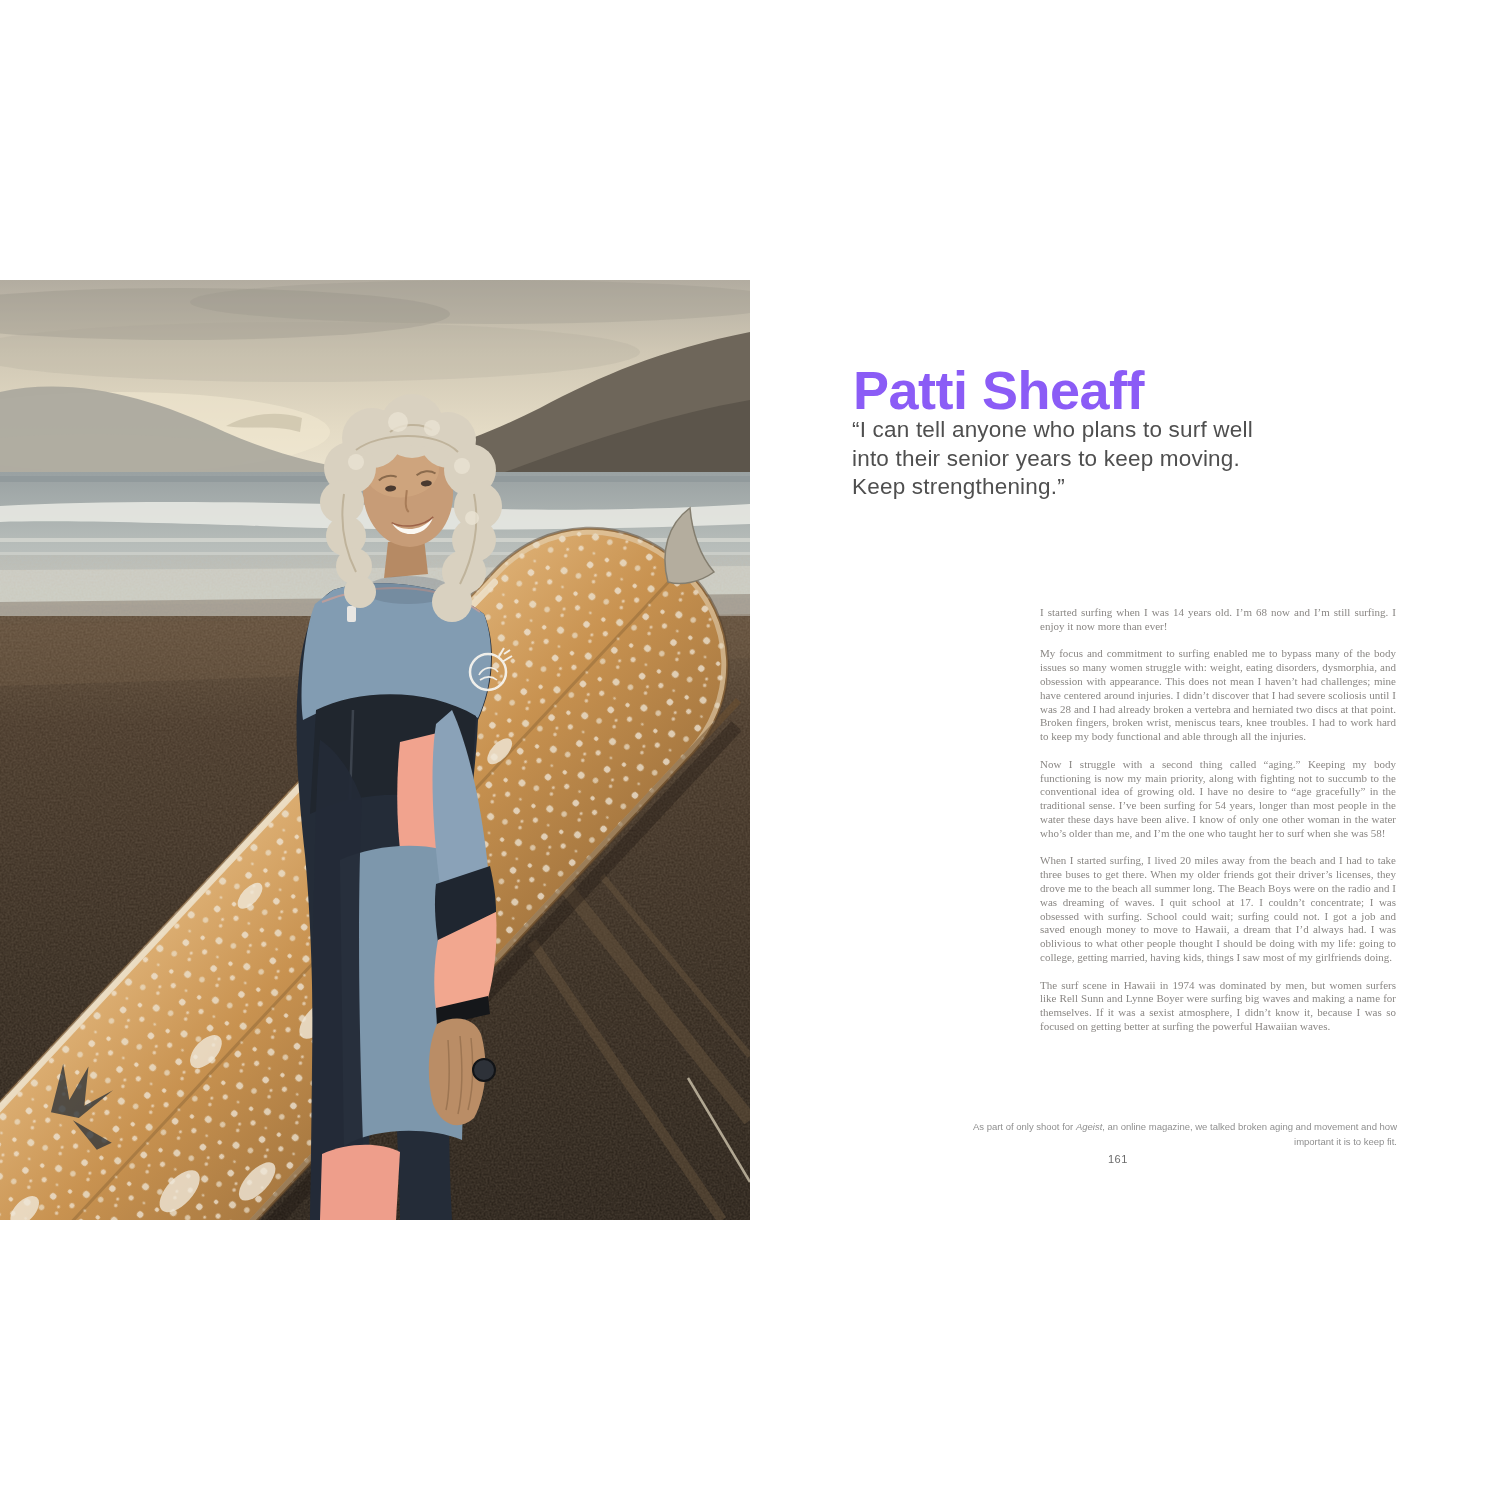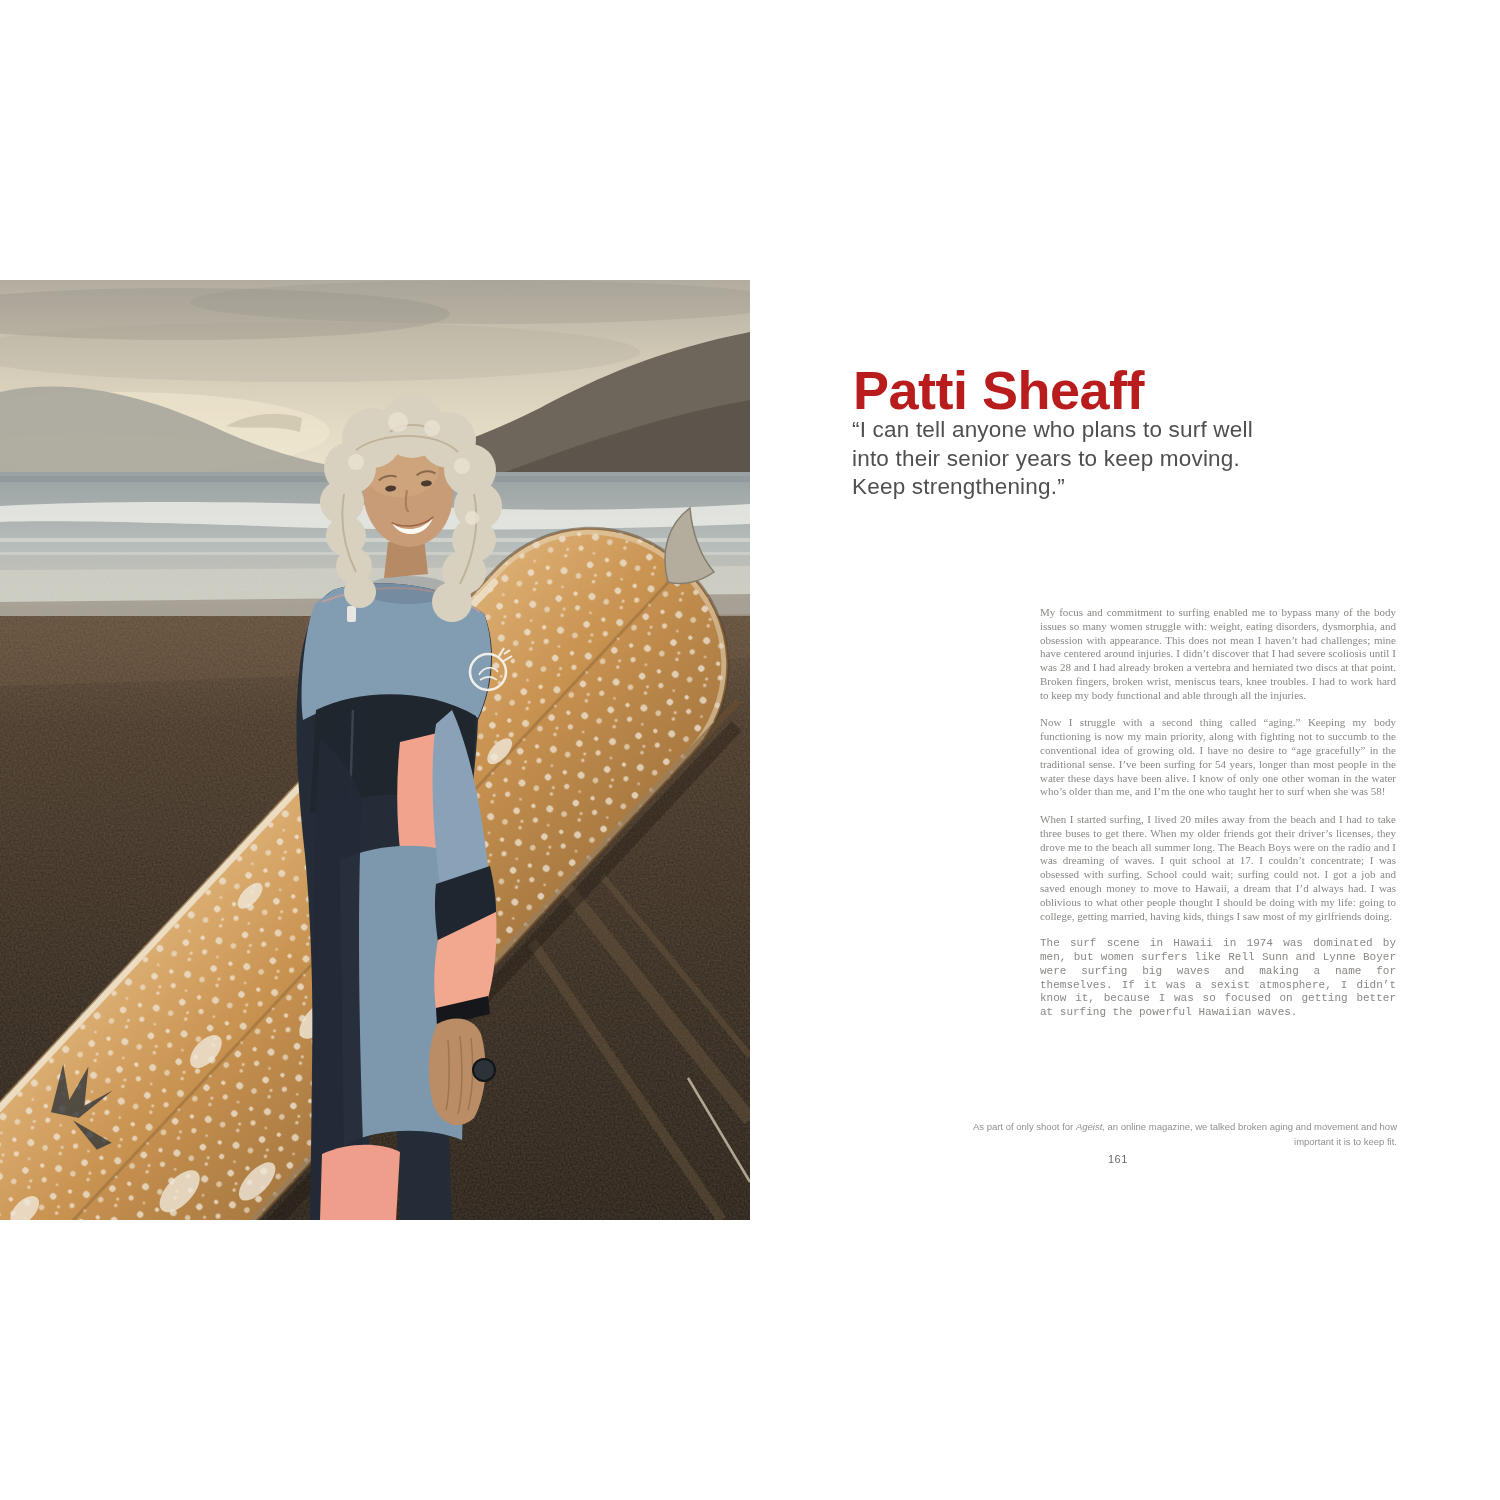--- a/index.html
+++ b/index.html
@@ -3,29 +3,29 @@
 <meta charset="utf-8">
 <style>
   html,body{margin:0;padding:0;background:#ffffff;}
   .spread{position:relative;width:1500px;height:1500px;background:#ffffff;overflow:hidden;
           font-family:"Liberation Sans",sans-serif;}
   .photo-page{position:absolute;left:0;top:280px;width:750px;height:940px;overflow:hidden;}
   .photo-page svg{display:block;width:750px;height:940px;}
   .profile-title{position:absolute;left:853px;top:362px;width:560px;
 ID:    ;}
   .profile-title h1{margin:0;font-size:54px;line-height:1.05;font-weight:700;
-    letter-spacing:-0.5px;color:#b91c1c;font-family:"Liberation Sans",sans-serif;}
+    letter-spacing:-0.5px;color:#8b5cf6;font-family:"Liberation Sans",sans-serif;}
   .pull-quote{position:absolute;left:852px;top:416px;width:520px;
     font-size:22.5px;line-height:28.6px;letter-spacing:0.2px;color:#4f4f4f;
     white-space:pre-line;font-weight:400;}
   .article{position:absolute;left:1040px;top:606px;width:356px;
     font-family:"Liberation Serif",serif;font-size:11px;line-height:13.8px;
     color:#8a8784;text-align:justify;}
   .article p{margin:0 0 13.8px 0;}
-  .article p:last-child{margin-bottom:6px;font-family:Liberation Mono, monospace;}
+  .article p:last-child{margin-bottom:6px;}
   .photo-caption{position:absolute;right:103px;top:1120px;width:450px;
     font-size:9.5px;line-height:14.5px;color:#8f8f8f;text-align:right;}
   .photo-caption .src{font-style:italic;text-align:center;}
   .page-number{position:absolute;left:1108px;top:1153px;font-size:11px;
     letter-spacing:0.5px;color:#6b6b6b;}
 </style>
 </head>
 <body>
 
 <div class="spread">
@@ -232,20 +232,21 @@
   <div>
     <div class="profile-title">
       <h1>Patti Sheaff</h1>
     </div>
 
     <div class="pull-quote">“I can tell anyone who plans to surf well
 into their senior years to keep moving.
 Keep strengthening.”</div>
 
     <div class="article">
+      <p>I started surfing when I was 14 years old. I’m 68 now and I’m still surfing. I enjoy it now more than ever!</p>
       <p>My focus and commitment to surfing enabled me to bypass many of the body issues so many women struggle with: weight, eating disorders, dysmorphia, and obsession with appearance. This does not mean I haven’t had challenges; mine have centered around injuries. I didn’t discover that I had severe scoliosis until I was 28 and I had already broken a vertebra and herniated two discs at that point. Broken fingers, broken wrist, meniscus tears, knee troubles. I had to work hard to keep my body functional and able through all the injuries.</p>
       <p>Now I struggle with a second thing called “aging.” Keeping my body functioning is now my main priority, along with fighting not to succumb to the conventional idea of growing old. I have no desire to “age gracefully” in the traditional sense. I’ve been surfing for 54 years, longer than most people in the water these days have been alive. I know of only one other woman in the water who’s older than me, and I’m the one who taught her to surf when she was 58!</p>
       <p>When I started surfing, I lived 20 miles away from the beach and I had to take three buses to get there. When my older friends got their driver’s licenses, they drove me to the beach all summer long. The Beach Boys were on the radio and I was dreaming of waves. I quit school at 17. I couldn’t concentrate; I was obsessed with surfing. School could wait; surfing could not. I got a job and saved enough money to move to Hawaii, a dream that I’d always had. I was oblivious to what other people thought I should be doing with my life: going to college, getting married, having kids, things I saw most of my girlfriends doing.</p>
       <p>The surf scene in Hawaii in 1974 was dominated by men, but women surfers like Rell Sunn and Lynne Boyer were surfing big waves and making a name for themselves. If it was a sexist atmosphere, I didn’t know it, because I was so focused on getting better at surfing the powerful Hawaiian waves.</p>
     </div>
 
     <div class="photo-caption"><span>As part of only shoot for </span><span class="src">Ageist</span><span>, an online magazine, we talked broken aging and movement and how important it is to keep fit.</span></div>
 
     <div class="page-number">161</div>
   </div>

